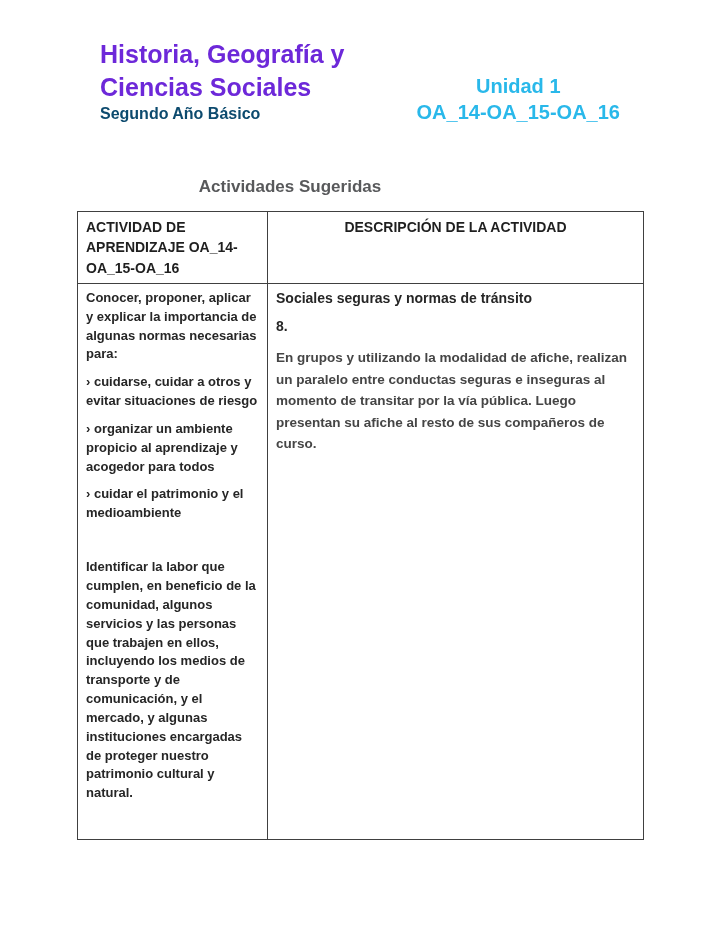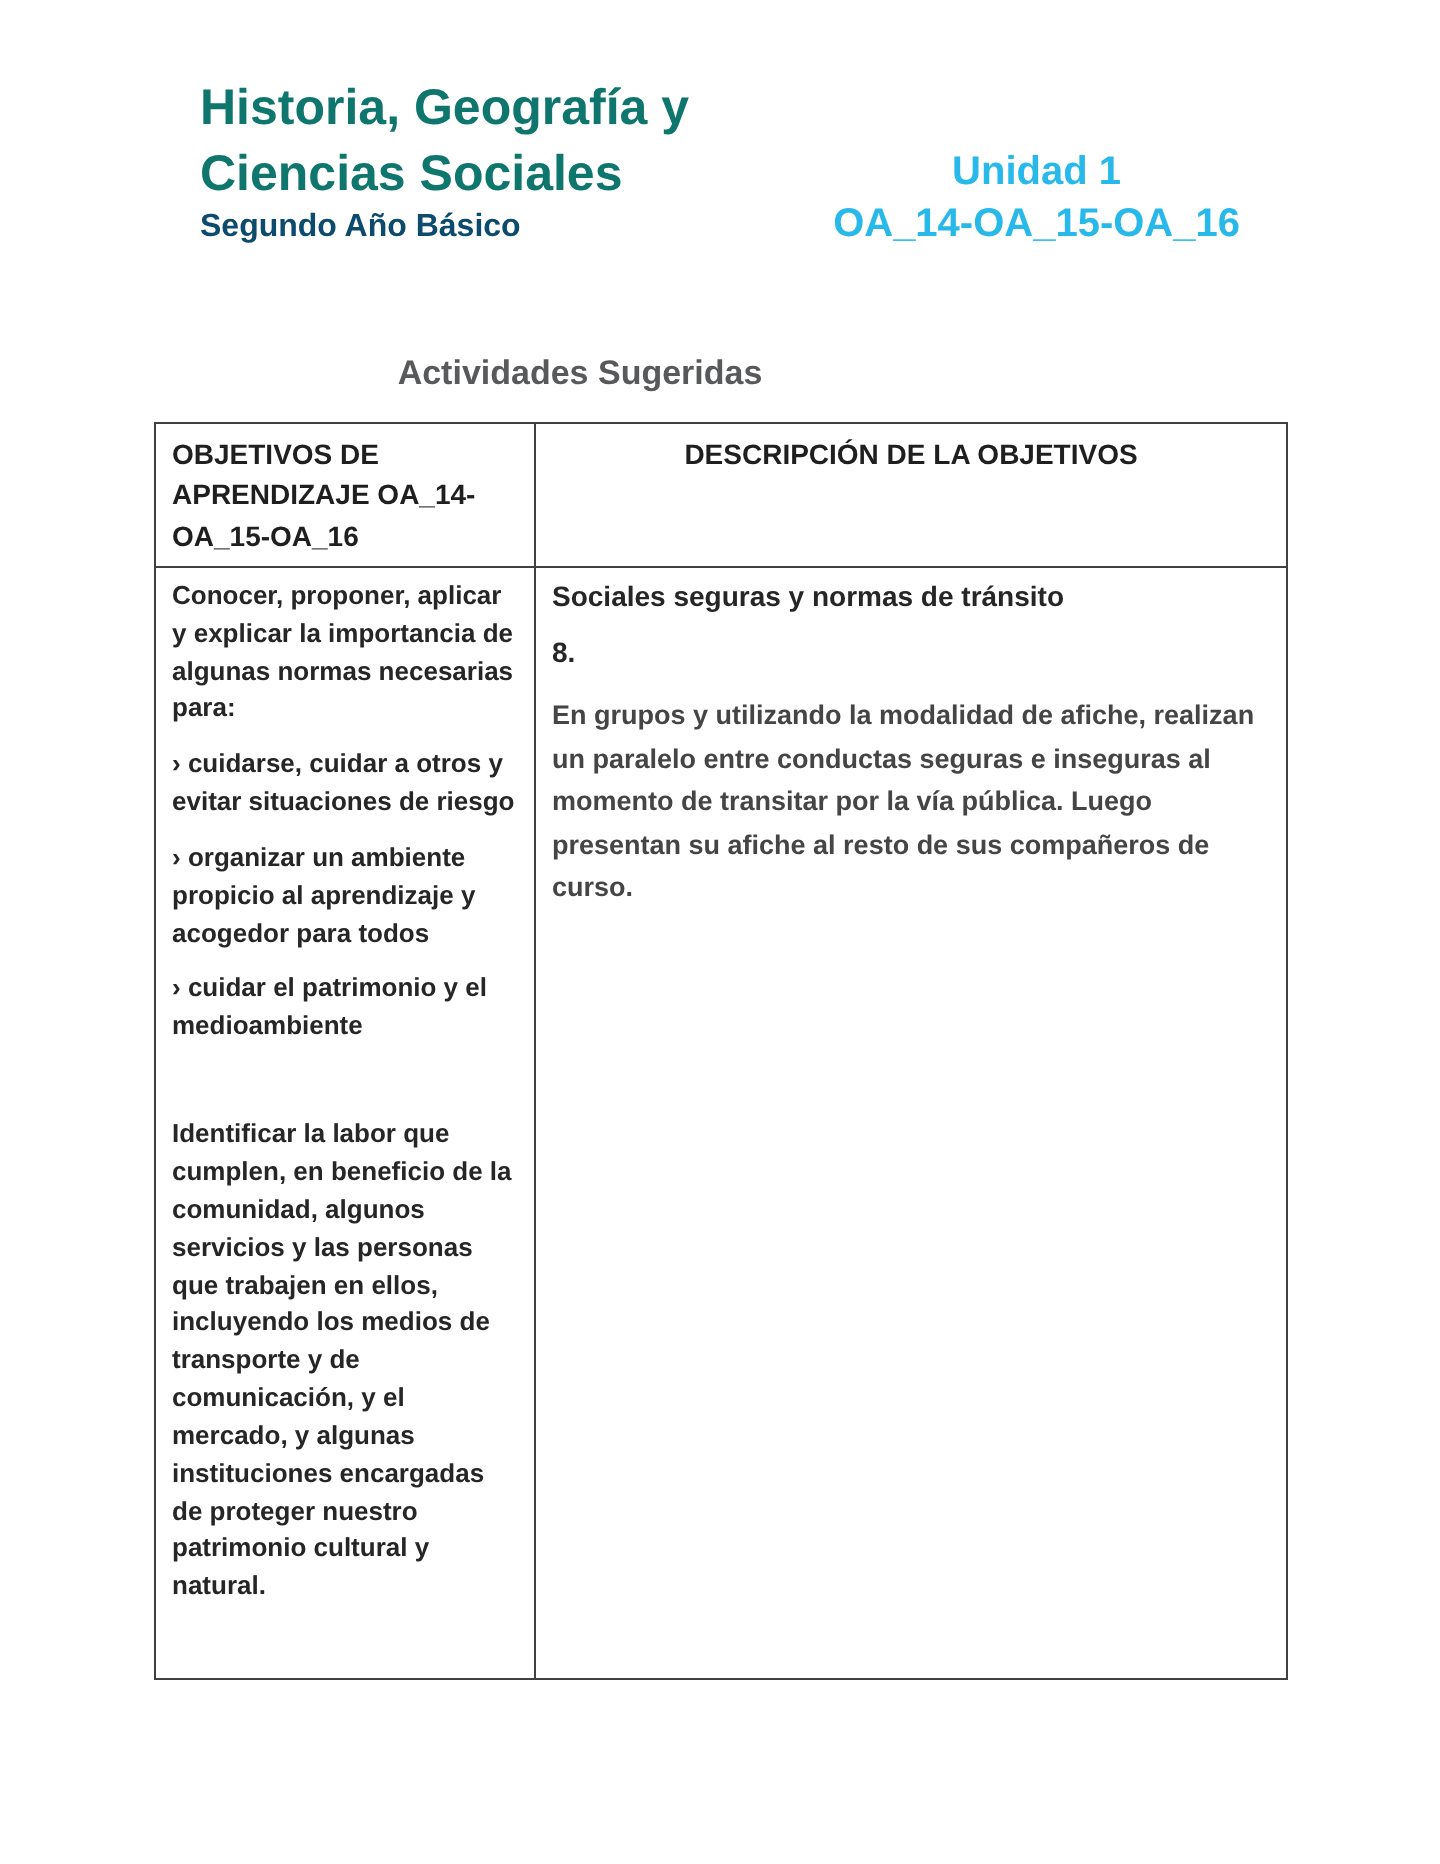--- a/index.html
+++ b/index.html
@@ -22,21 +22,21 @@
     left: 100px;
     top: 38px;
     width: 520px;
     display: flex;
     justify-content: space-between;
     align-items: flex-end;
   }
   .header-left { max-width: 440px; }
   .doc-title {
     margin: 0;
-    color: #0f766e;
+    color: #6d28d9;
     font-size: 25px;
     font-weight: bold;
     line-height: 1.3;
     max-width: 425px;
   }
   .doc-subtitle {
     margin: 1px 0 0 0;
     color: #0c4a6e;
     font-size: 16px;
     font-weight: bold;
@@ -154,22 +154,22 @@
 
   <h2 class="section-title">Actividades Sugeridas</h2>
 
   <table class="activities">
     <colgroup>
       <col class="c1">
       <col class="c2">
     </colgroup>
     <tbody>
         <tr>
-      <th class="objectives-header">OBJETIVOS DE APRENDIZAJE OA_14-OA_15-OA_16</th>
-      <th class="description-header">DESCRIPCIÓN DE LA OBJETIVOS</th>
+      <th class="objectives-header">ACTIVIDAD DE APRENDIZAJE OA_14-OA_15-OA_16</th>
+      <th class="description-header">DESCRIPCIÓN DE LA ACTIVIDAD</th>
     </tr>
     <tr>
       <td class="objectives-cell">
         <p>Conocer, proponer, aplicar y explicar la importancia de algunas normas necesarias para:</p>
         <p>› cuidarse, cuidar a otros y evitar situaciones de riesgo</p>
         <p>› organizar un ambiente propicio al aprendizaje y acogedor para todos</p>
         <p>› cuidar el patrimonio y el medioambiente</p>
         <p class="second-objective">Identificar la labor que cumplen, en beneficio de la comunidad, algunos servicios y las personas que trabajen en ellos, incluyendo los medios de transporte y de comunicación, y el mercado, y algunas instituciones encargadas de proteger nuestro patrimonio cultural y natural.</p>
       </td>
       <td class="activity-cell">

